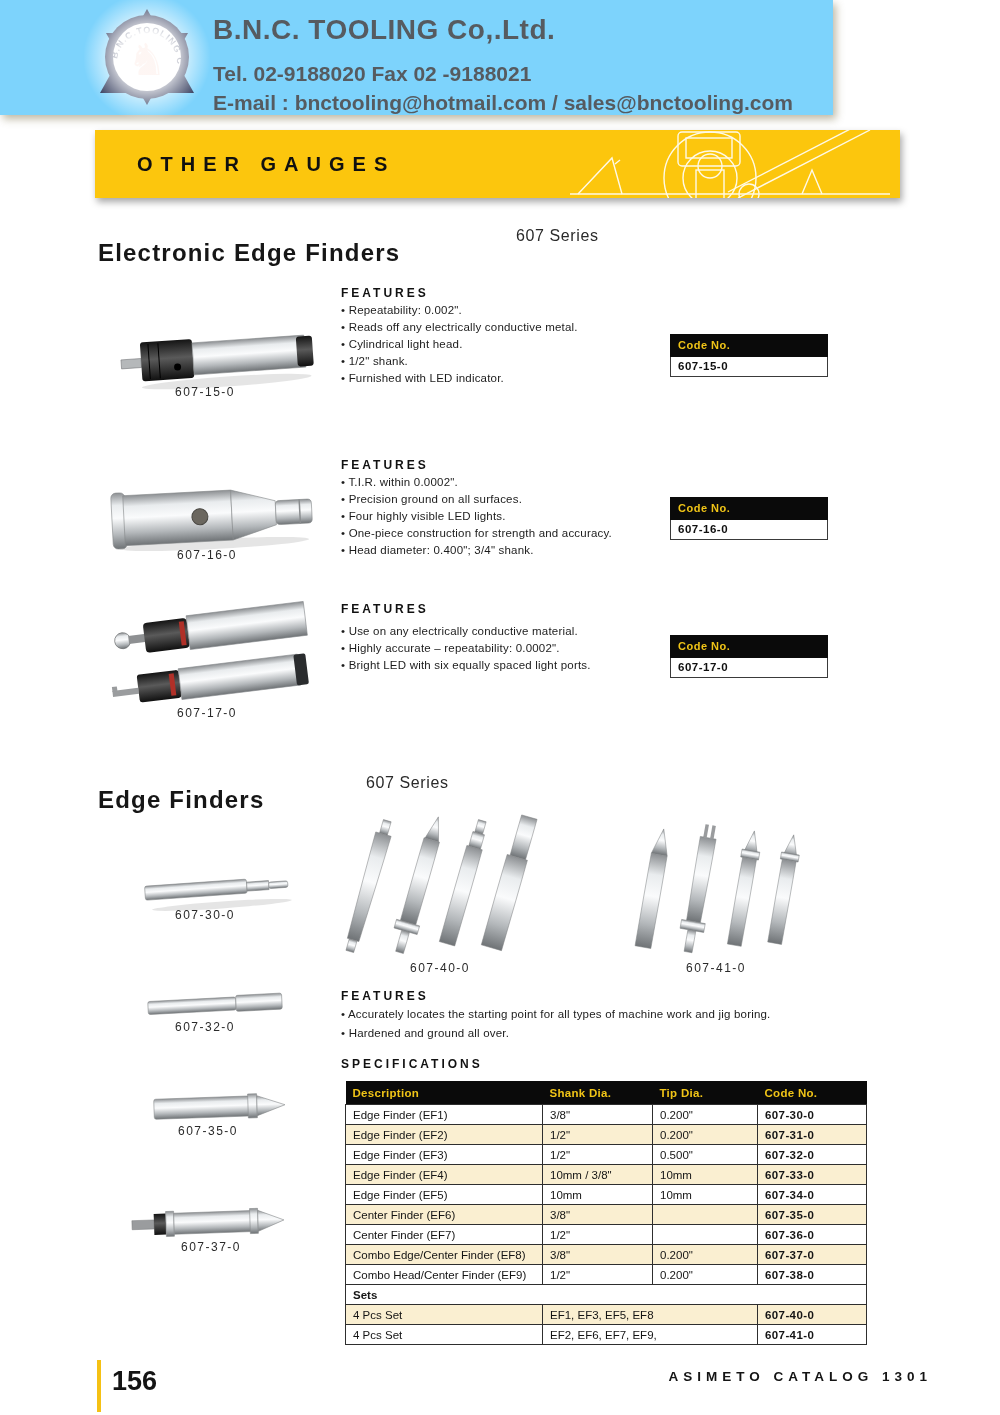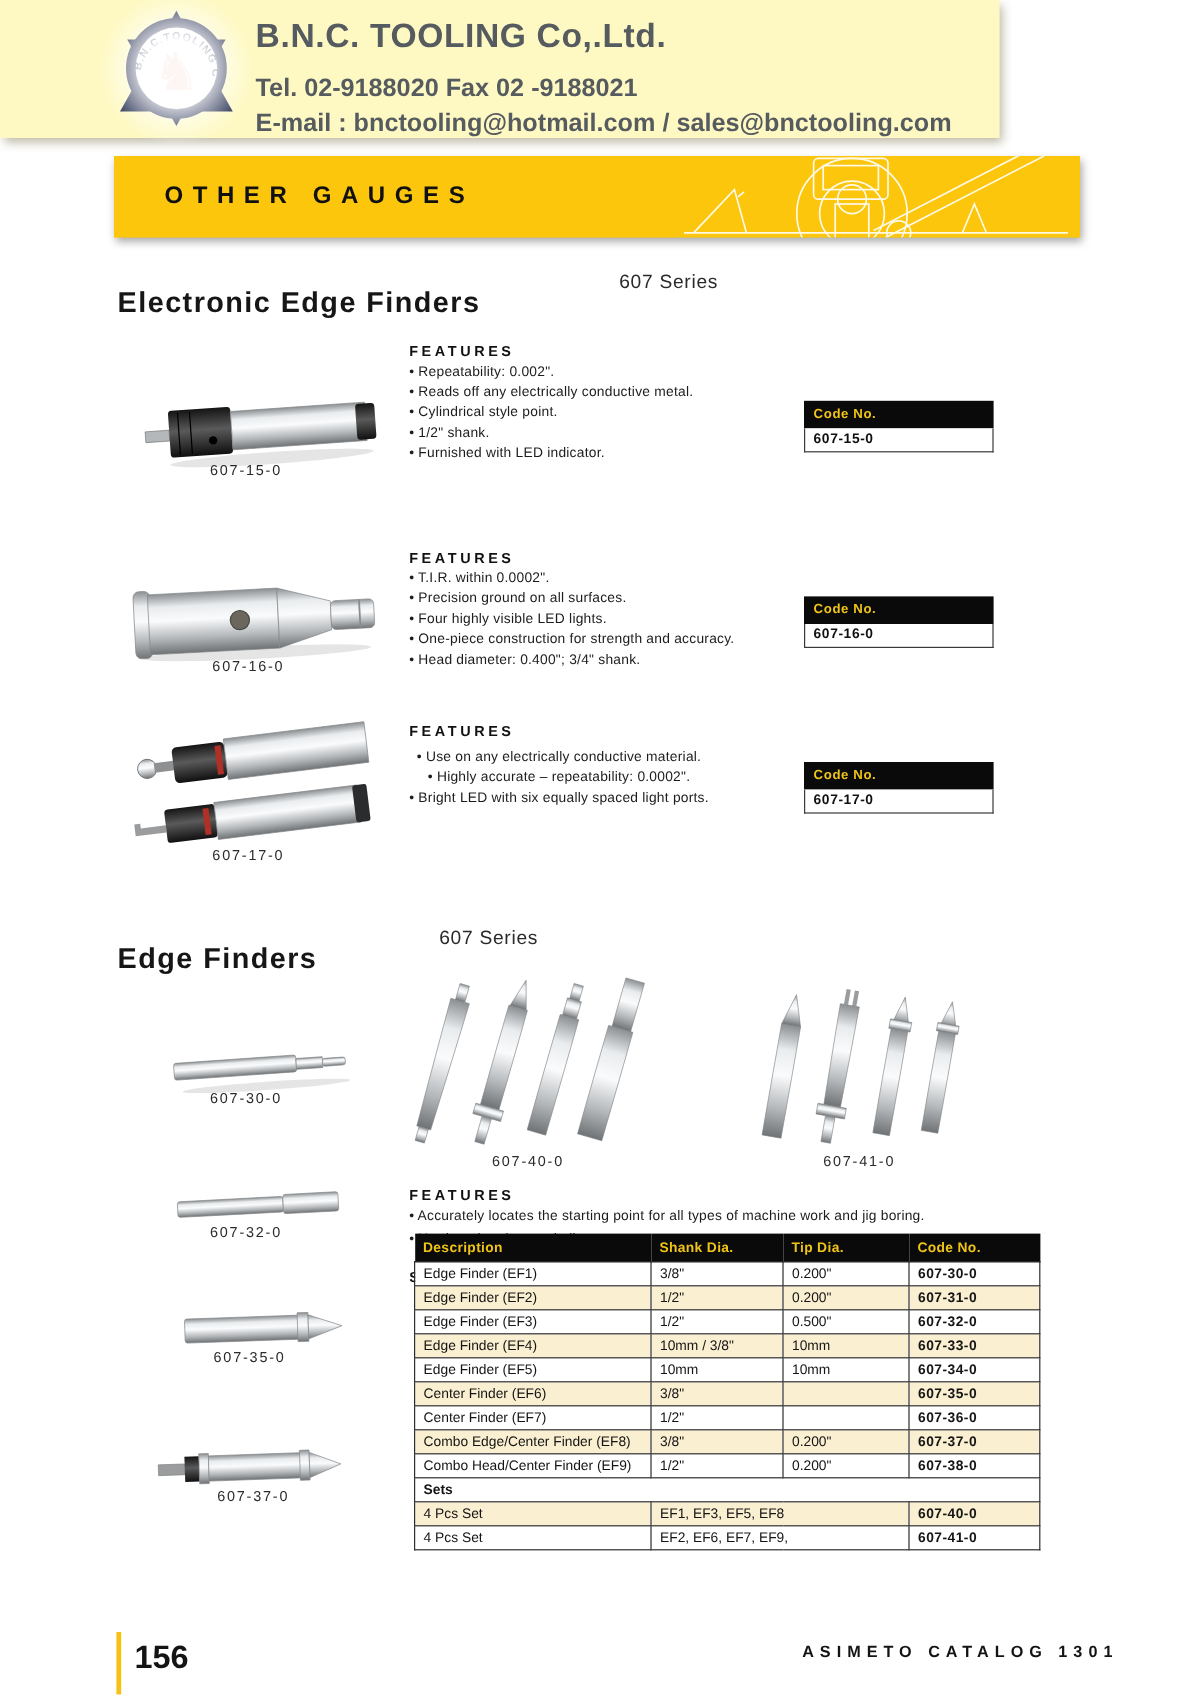--- a/index.html
+++ b/index.html
@@ -2,21 +2,21 @@
 <html><head>
 <meta charset="utf-8">
 <style>
   html,body { margin:0; padding:0; background:#ffffff; }
   .page { position:relative; width:1000px; height:1415px; background:#fff;
           font-family:"Liberation Sans", sans-serif; overflow:hidden; }
   .abs { position:absolute; }
 
   
   .top-banner { position:absolute; left:0; top:0; width:833px; height:115px;
-                background:#fef9c3; box-shadow:3px 4px 8px rgba(110,100,55,.45); }
+                background:#7dd3fc; box-shadow:3px 4px 8px rgba(110,100,55,.45); }
   .logo-wrap { position:absolute; left:90px; top:1px; width:114px; height:113px; }
   .logo-glow { position:absolute; inset:-6px;
                background:radial-gradient(circle, rgba(255,255,255,.95) 28%, rgba(255,255,255,0) 72%); }
   .company-text { position:absolute; left:213px; top:14px; color:#565b60; }
   .company-name { font-size:28px; font-weight:bold; letter-spacing:.5px; }
   .company-tel  { font-size:21px; font-weight:bold; margin-top:16px; }
   .company-email{ font-size:21px; font-weight:bold; margin-top:5px; }
 
   
   .section-banner { position:absolute; left:95px; top:130px; width:805px; height:68px;
@@ -46,21 +46,21 @@
              border-top:none; font-size:11.5px; font-weight:bold; color:#101010;
              padding-left:7px; letter-spacing:.5px; }
 
   
   .prod-label { position:absolute; width:110px; font-size:12px; letter-spacing:1.5px;
                 color:#2a2a2a; text-align:center; white-space:nowrap; }
 
   
   .spec-title { position:absolute; left:341px; top:1057px; font-size:12px; font-weight:bold;
                 letter-spacing:3px; color:#111; }
-  .spec-table { position:absolute; left:345px; top:1028px; width:521px;
+  .spec-table { position:absolute; left:345px; top:1081px; width:521px;
                 border-collapse:collapse; table-layout:fixed; font-size:11.5px; color:#141414; }
   .spec-table th { background:#0a0a0a; color:#f0c417; font-weight:bold; text-align:left;
                    height:23px; padding:0 0 0 7px; font-size:11.5px; letter-spacing:.3px; border:none; }
   .spec-table td { border:1px solid #2e2e2e; height:19px; padding:0 0 0 7px; background:#fff;
                    overflow:hidden; white-space:nowrap; }
   .spec-table tr.alt td { background:#faefd1; }
   .spec-table td.code { font-weight:bold; letter-spacing:.4px; }
   .spec-table td.sets { font-weight:bold; }
 
   
@@ -148,21 +148,21 @@
       <rect x="78" y="21" width="112" height="32" fill="url(#metal)" stroke="#85888a" stroke-width="0.6"></rect>
       <rect x="182" y="22" width="16" height="30" rx="3" fill="url(#darkmetal)"></rect>
     </g>
   </svg>
   <div class="prod-label" style="left:150px; top:385px;">607-15-0</div>
 
   <div class="features-title" style="top:286px;">FEATURES</div>
   <ul class="features-list" style="top:302px;">
     <li>Repeatability: 0.002".</li>
     <li>Reads off any electrically conductive metal.</li>
-    <li>Cylindrical style point.</li>
+    <li>Cylindrical light head.</li>
     <li>1/2" shank.</li>
     <li>Furnished with LED indicator.</li>
   </ul>
   <div class="code-box" style="top:334px;">
     <div class="cb-head">Code No.</div>
     <div class="cb-val">607-15-0</div>
   </div>
 
   <svg class="abs" style="left:108px; top:482px;" width="212" height="72" viewBox="0 0 212 72">
     <g transform="rotate(-3 106 36)">
@@ -203,21 +203,21 @@
       <rect x="2" y="21" width="5" height="5" fill="#9a9c9e"></rect>
       <rect x="28" y="12" width="42" height="28" rx="3" fill="url(#darkmetal)"></rect>
       <rect x="60" y="15" width="5" height="22" fill="#b03028"></rect>
       <rect x="70" y="11" width="120" height="31" fill="url(#metal)" stroke="#85888a" stroke-width="0.6"></rect>
       <rect x="186" y="11" width="12" height="31" rx="2" fill="#2a2c2e"></rect>
     </g>
   </svg>
   <div class="prod-label" style="left:152px; top:706px;">607-17-0</div>
 
   <div class="features-title" style="top:602px;">FEATURES</div>
-  <ul class="features-list" style="top:623px;text-align:center;">
+  <ul class="features-list" style="top:623px;">
     <li>Use on any electrically conductive material.</li>
     <li>Highly accurate – repeatability: 0.0002".</li>
     <li>Bright LED with six equally spaced light ports.</li>
   </ul>
   <div class="code-box" style="top:635px;">
     <div class="cb-head">Code No.</div>
     <div class="cb-val">607-17-0</div>
   </div>
 
   <h2 class="h1" style="left:98px; top:766px;">Edge Finders</h2>

